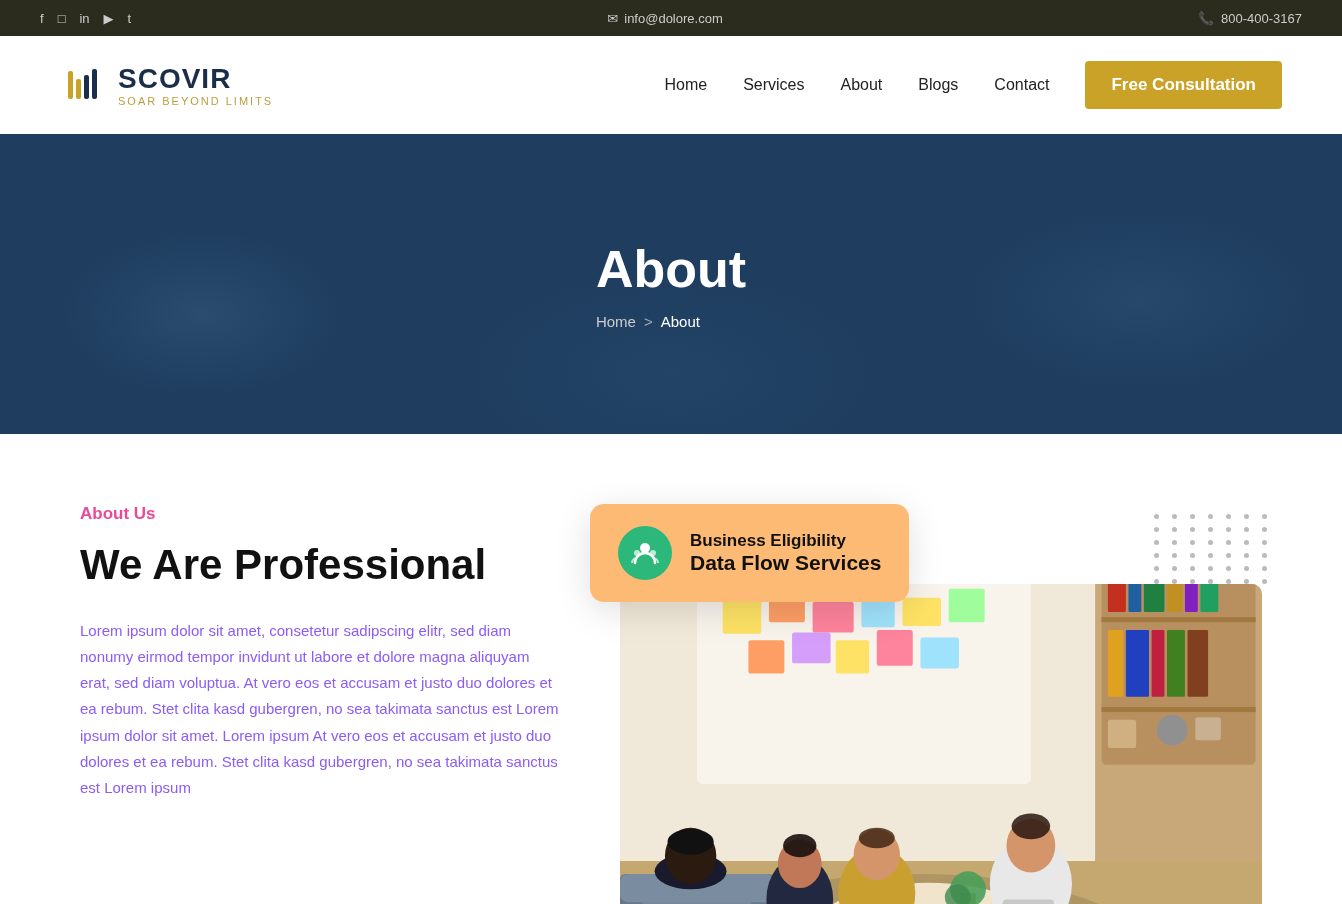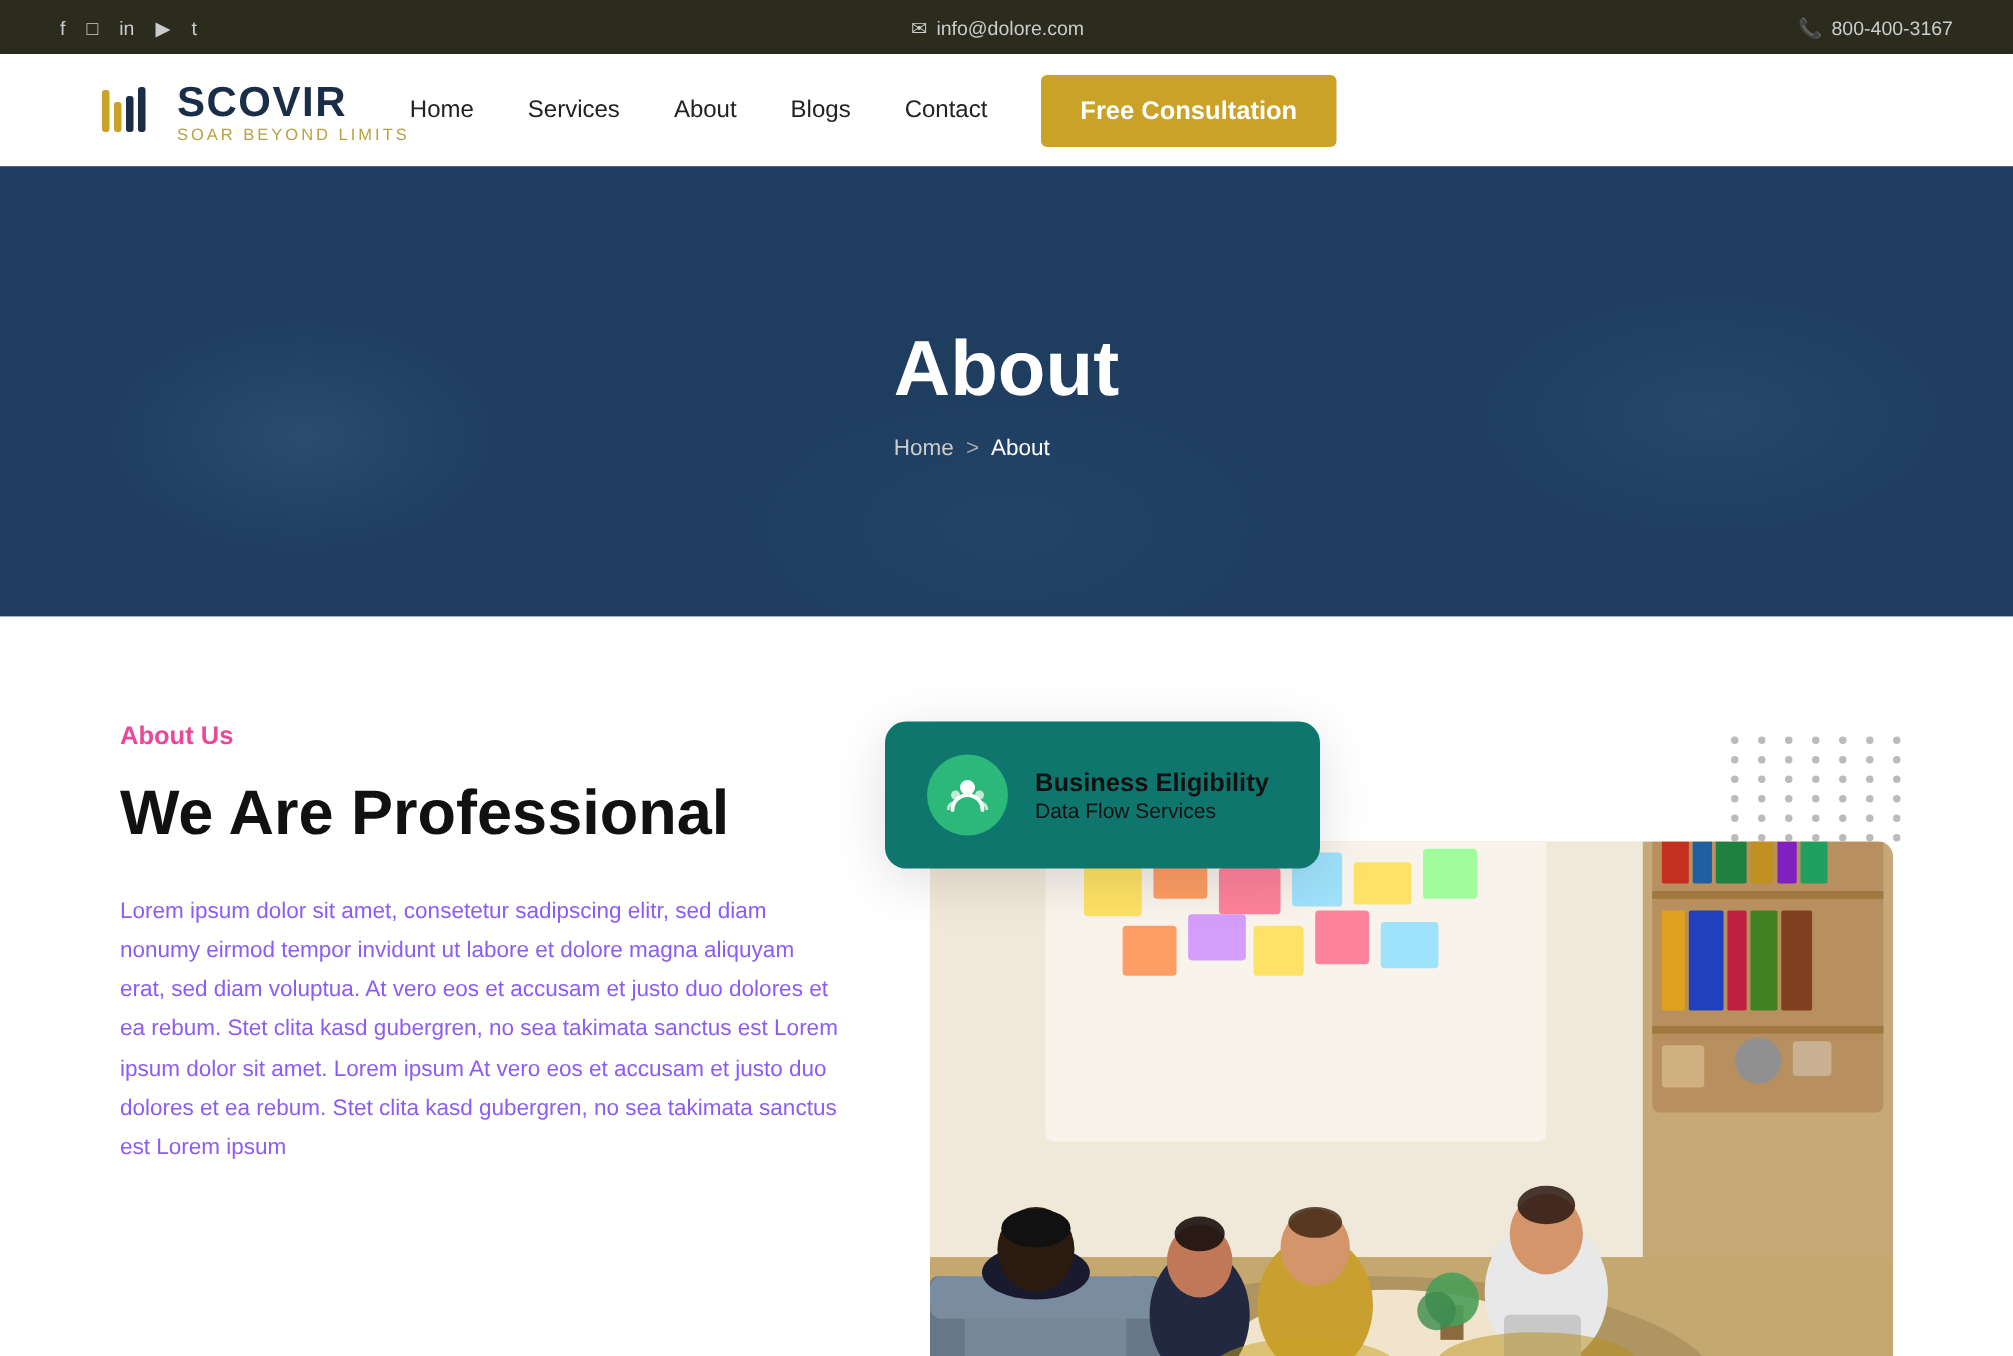--- a/index.html
+++ b/index.html
@@ -19,22 +19,23 @@
     .top-bar-left { display: flex; gap: 14px; align-items: center; }
     .top-bar-center { display: flex; align-items: center; gap: 6px; }
     .top-bar-right { display: flex; align-items: center; gap: 6px; }
     .social-icon { font-size: 13px; color: #ccc; }
 
     
     .navbar {
       background: #fff;
       display: flex;
       align-items: center;
+      justify-content: space-between;
       padding: 0 60px;
-      height: 75px;
+      height: 98px;
       box-shadow: 0 2px 8px rgba(0,0,0,0.06);
     }
     .logo-area { display: flex; align-items: center; gap: 10px; }
     .logo-icon {
       width: 48px; height: 48px;
       display: flex; align-items: center; justify-content: center;
     }
     .logo-text { display: flex; flex-direction: column; }
     .logo-name { font-size: 28px; font-weight: 800; color: #1a2e4a; letter-spacing: 1px; }
     .logo-sub { font-size: 11px; color: #b8a040; letter-spacing: 2px; text-transform: uppercase; }
@@ -111,41 +112,41 @@
     .main-heading { font-size: 42px; font-weight: 700; color: #111; line-height: 1.18; margin-bottom: 28px; }
     .main-body { font-size: 15px; color: #8b5cf6; line-height: 1.75; }
 
     .right-col { flex: 1; position: relative; min-height: 420px; }
 
     
     .floating-card {
       position: absolute;
       top: 0;
       left: -30px;
-      background: #0f766e;
+      background: #fdba74;
       border-radius: 14px;
       box-shadow: 0 8px 36px rgba(0,0,0,0.13);
       padding: 22px 28px;
       display: flex;
       align-items: center;
       gap: 18px;
       z-index: 10;
       min-width: 290px;
     }
     .card-icon-circle {
       width: 54px; height: 54px;
       border-radius: 50%;
       background: #2cb87a;
       display: flex; align-items: center; justify-content: center;
       flex-shrink: 0;
       font-size: 24px;
       color: #fff;
     }
     .card-text-title { font-size: 17px; font-weight: 800; color: #111; }
-    .card-text-sub { font-size: 14px; font-weight: 400; color: #111; }
+    .card-text-sub { font-size: 21px; font-weight: 700; color: #111; }
 
     
     .dot-grid {
       position: absolute;
       top: 10px;
       right: -10px;
       display: grid;
       grid-template-columns: repeat(7, 10px);
       gap: 8px;
       z-index: 1;

